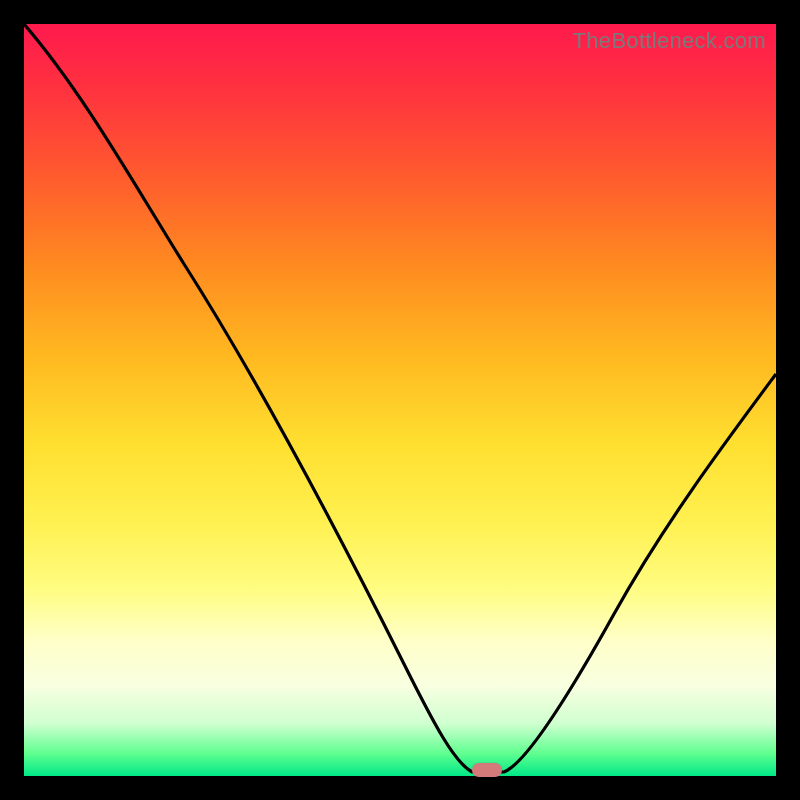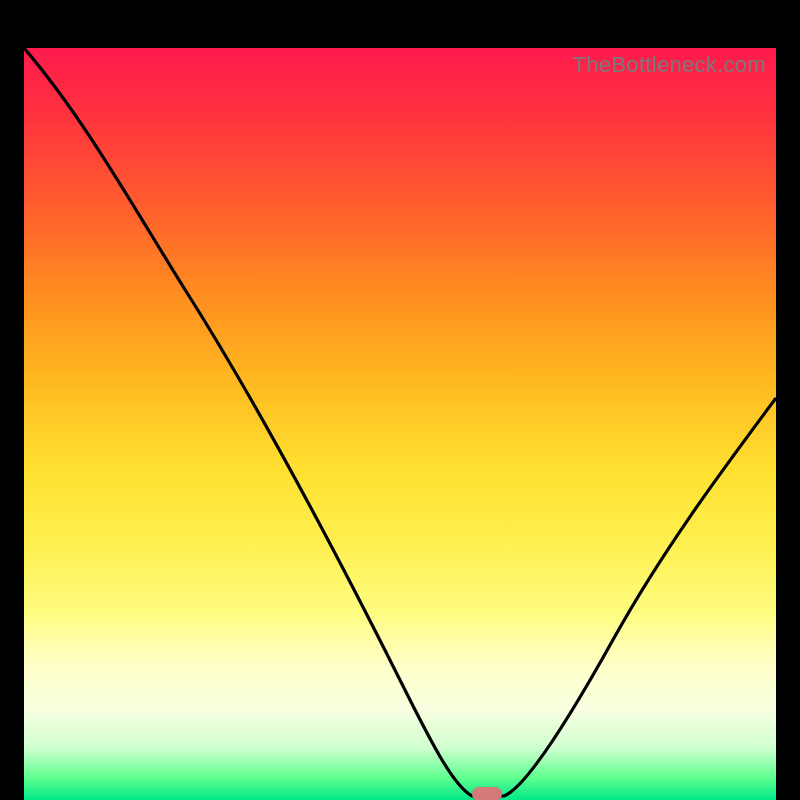--- a/index.html
+++ b/index.html
@@ -13,21 +13,20 @@
           #ff8a20 32%,
           #ffb820 44%,
           #ffe030 56%,
           #fff050 66%,
           #fffd80 75%,
           #ffffc8 82%,
           #f8ffe0 88%,
           #d0ffd0 93%,
           #60ff90 97%,
           #00e887 100%);
-        margin-top:24px;
   }
   .watermark{position:absolute;top:4px;right:10px;color:#7a7a7a;font-size:22px;font-weight:400;letter-spacing:0.3px;}
   svg.curve{position:absolute;left:0;top:0;width:100%;height:100%;}
   .marker{position:absolute;width:30px;height:14px;border-radius:7px;background:#d47a7a;box-shadow:0 0 0 1px rgba(0,0,0,0.05);} 
 </style>
 </head>
 <body>
 
 <div class="stage">
 

